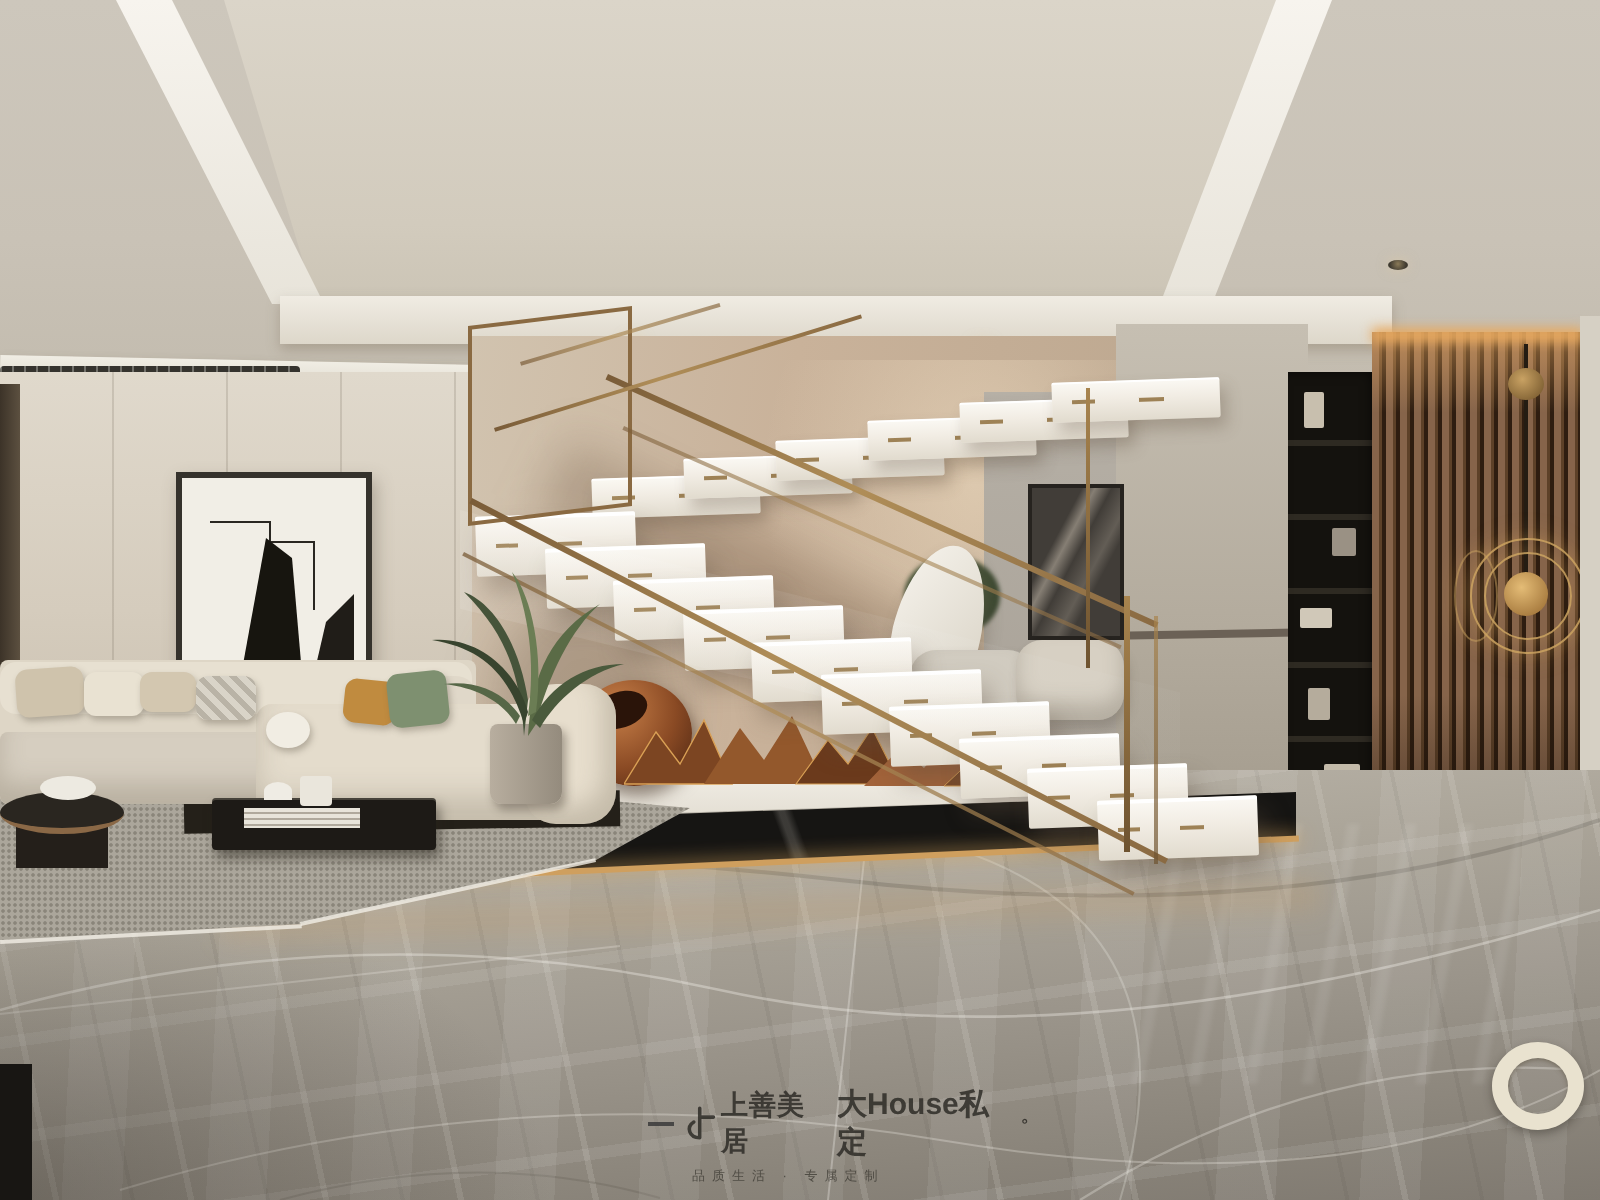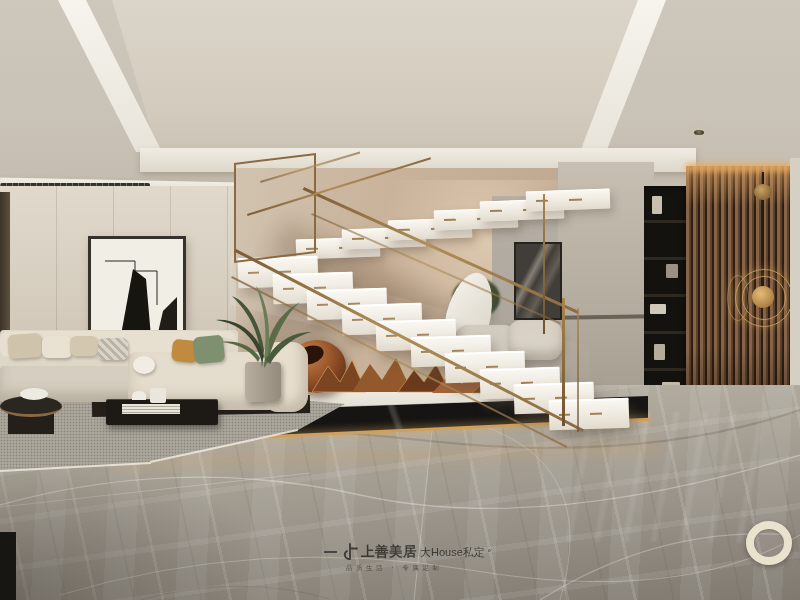--- a/index.html
+++ b/index.html
@@ -173,21 +173,21 @@
 
   
   .plant-pot{left:245px;top:362px;width:36px;height:40px;border-radius:4px 4px 6px 6px;
     background:linear-gradient(90deg,#b8ae9f,#948b7d);box-shadow:2px 3px 5px rgba(60,50,40,.4);}
 
   
   .watermark{left:324px;top:543px;width:190px;color:#2f2d28;opacity:.86;}
   .wm-row{display:flex;align-items:center;gap:3px;}
   .wm-dash{width:13px;height:2px;background:#3b3b3b;margin-right:2px;}
   .wm-brand{font-size:13.5px;font-weight:bold;letter-spacing:.5px;}
-  .wm-product{font-size:11px;font-weight:normal;}
+  .wm-product{font-size:15px;font-weight:bold;}
   .wm-degree{font-size:8px;vertical-align:super;font-weight:bold;}
   .wm-tagline{margin-top:3px;margin-left:22px;font-size:6.5px;letter-spacing:3.5px;color:#46433c;}
 </style>
 </head>
 <body>
 
 <div class="stage">
 
   <div class="abs ceiling-base"></div>
   <div class="abs ceiling-panel"></div>

